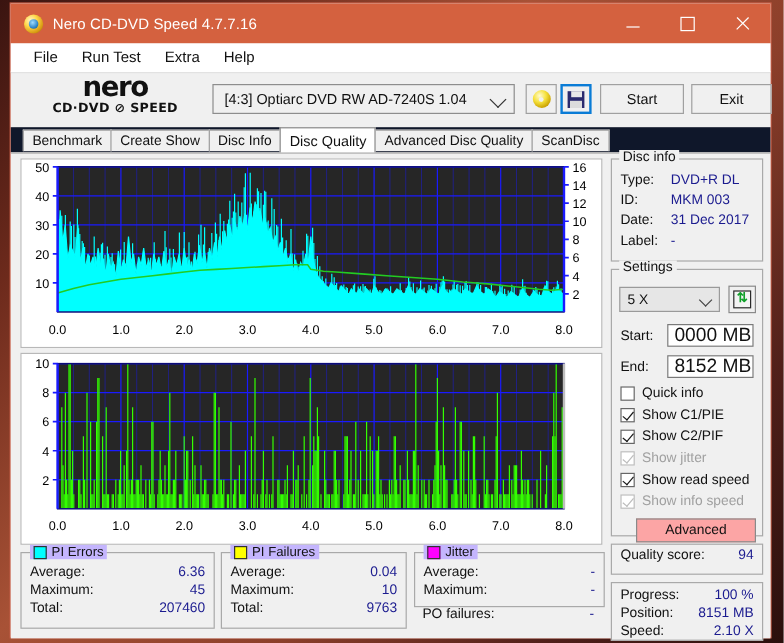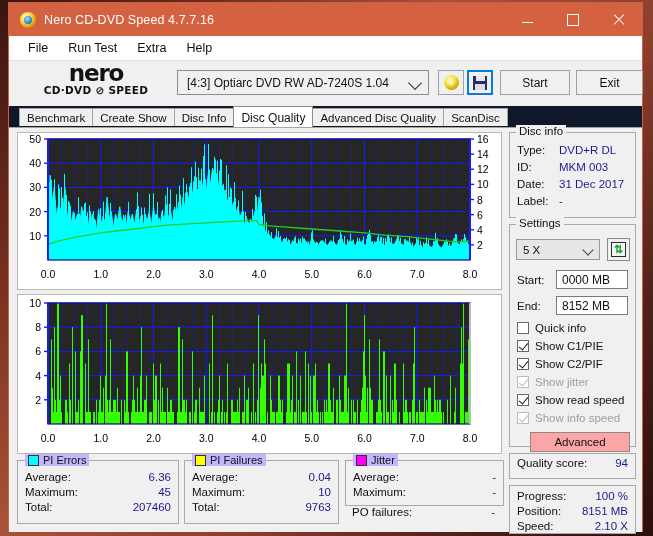--- a/index.html
+++ b/index.html
@@ -108,21 +108,21 @@
   .drow{display:flex;font-size:11.5px;line-height:17px;padding-left:7px;}
   .drow .k{width:42px;color:#111;}
   .drow .v{color:#1b1b8f;}
   #speedsel{position:absolute;left:6px;top:14px;width:84px;height:21px;background:#e6e6e6;border:1px solid #9a9a9a;box-sizing:border-box;display:flex;align-items:center;}
   #speedsel .st{font-size:11.5px;color:#111;margin-left:6px;}
   #speedsel .chev{position:absolute;right:7px;top:6px;width:7px;height:7px;border-right:1.4px solid #444;border-bottom:1.4px solid #444;transform:rotate(45deg);}
   #refreshbtn{position:absolute;left:97px;top:13px;width:23px;height:23px;border:1px solid #8a8a8a;background:#f0f0f0;box-sizing:border-box;display:flex;align-items:center;justify-content:center;}
   .ic-refresh{width:15px;height:15px;border:1px solid #2a2a2a;box-sizing:border-box;background:#f4f4f4;position:relative;font-size:11px;color:#11a02a;line-height:13px;text-align:center;font-weight:bold;}
   .fldrow{position:absolute;display:flex;align-items:center;width:100%;}
   .fldrow .fk{font-size:11.5px;color:#111;width:46px;padding-left:7px;box-sizing:border-box;}
-  .fld{width:72px;height:19px;border:1px solid #7a7a7a;background:#fff;box-sizing:border-box;font-size:12px;color:#111;display:flex;align-items:center;padding-left:5px;}
+  .fld{width:72px;height:19px;border:1px solid #7a7a7a;background:#fff;box-sizing:border-box;font-size:16px;color:#111;display:flex;align-items:center;padding-left:5px;}
   .chkrow{position:absolute;display:flex;align-items:center;left:7px;font-size:11.5px;color:#111;}
   .chk{width:12px;height:12px;border:1px solid #666;background:#fff;box-sizing:border-box;margin-right:6px;position:relative;flex:0 0 auto;}
   .chk.on:after{content:"";position:absolute;left:3px;top:0px;width:4px;height:8px;border-right:1.6px solid #1a1a1a;border-bottom:1.6px solid #1a1a1a;transform:rotate(40deg);}
   .chkrow.dis{color:#a0a0a0;}
   .chkrow.dis .chk{border-color:#bcbcbc;}
   .chkrow.dis .chk.on:after{border-color:#bcbcbc;}
   #advbtn{position:absolute;left:20px;top:189px;width:100px;height:20px;border:1px solid #8a8a8a;background:#fca5a5;box-sizing:border-box;font-size:11.5px;color:#111;display:flex;align-items:center;justify-content:center;}
   #g-qual .qrow{display:flex;justify-content:space-between;font-size:11.5px;padding:3px 7px 0 7px;}
   #g-qual .qrow .k{color:#111;}
   #g-qual .qrow .v{color:#1b1b8f;}

